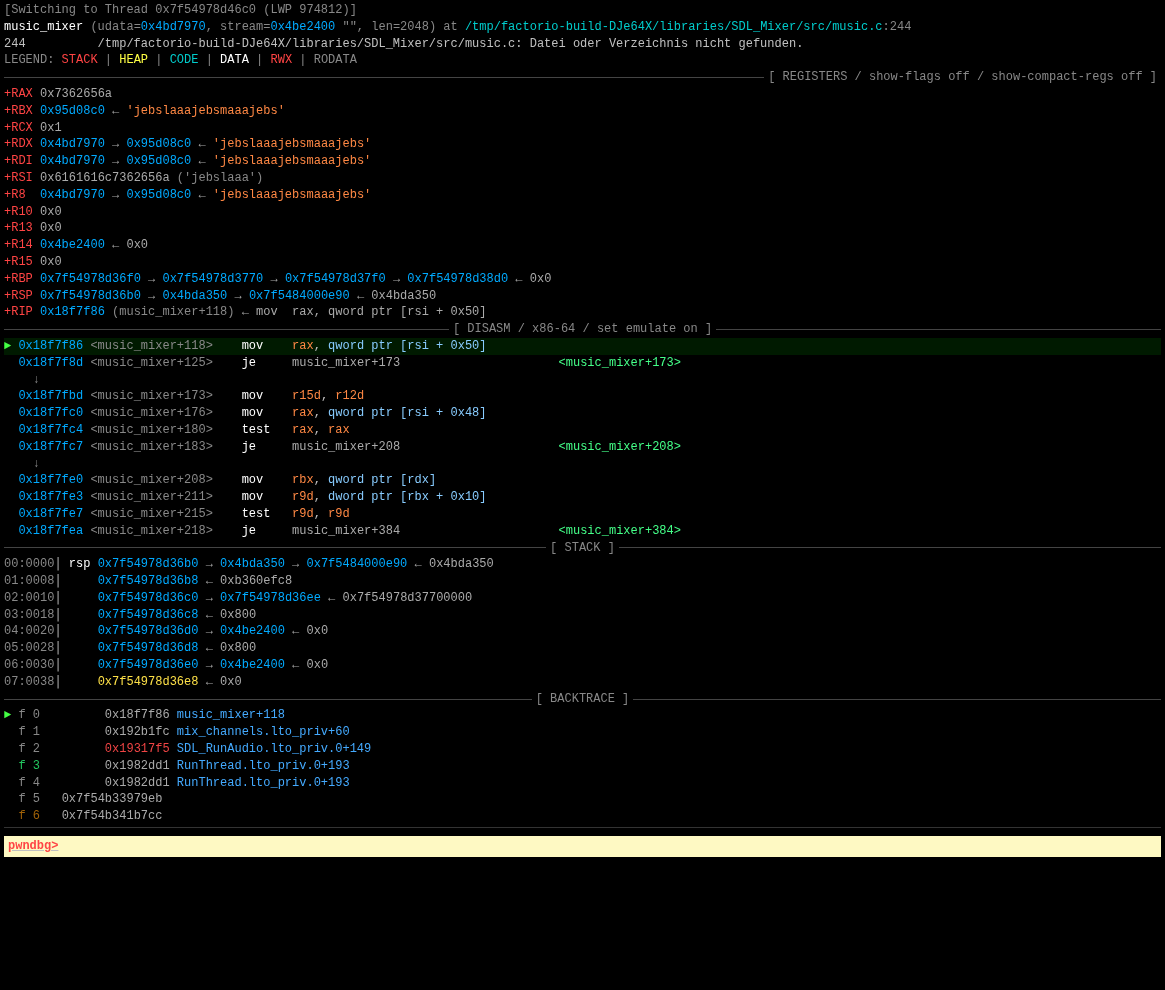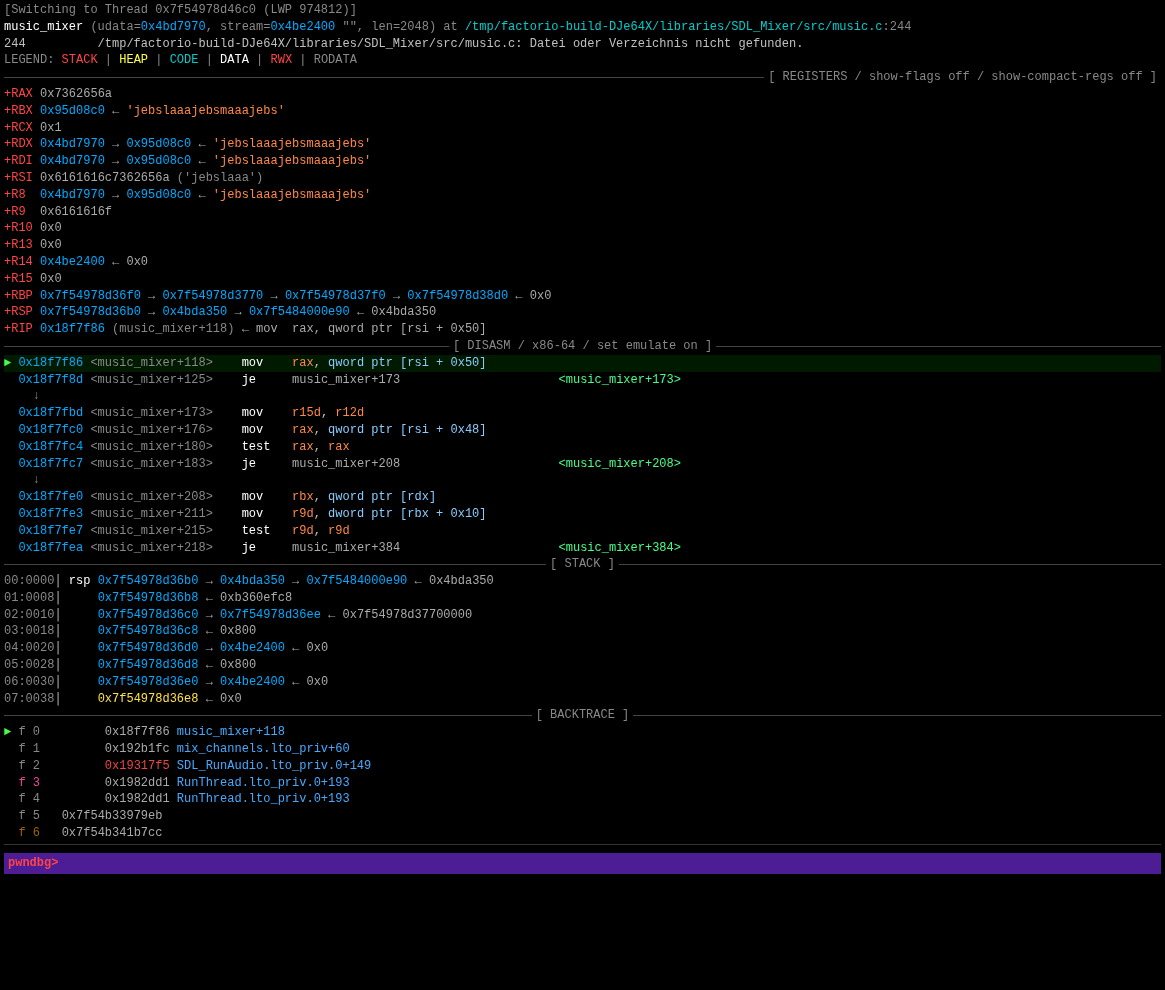--- a/index.html
+++ b/index.html
@@ -55,21 +55,20 @@
     <span class="section-bar-text">[ REGISTERS / show-flags off / show-compact-regs off ]</span>
   </div>
 
   <span class="line"><span style="color:#ff4444">+RAX</span> <span style="color:#aaa">0x7362656a</span></span>
   <span class="line"><span style="color:#ff4444">+RBX</span> <span style="color:#00aaff">0x95d08c0</span><span style="color:#aaa"> ← </span><span style="color:#ff8844">'jebslaaajebsmaaajebs'</span></span>
   <span class="line"><span style="color:#ff4444">+RCX</span> <span style="color:#aaa">0x1</span></span>
   <span class="line"><span style="color:#ff4444">+RDX</span> <span style="color:#00aaff">0x4bd7970</span><span style="color:#aaa"> → </span><span style="color:#00aaff">0x95d08c0</span><span style="color:#aaa"> ← </span><span style="color:#ff8844">'jebslaaajebsmaaajebs'</span></span>
   <span class="line"><span style="color:#ff4444">+RDI</span> <span style="color:#00aaff">0x4bd7970</span><span style="color:#aaa"> → </span><span style="color:#00aaff">0x95d08c0</span><span style="color:#aaa"> ← </span><span style="color:#ff8844">'jebslaaajebsmaaajebs'</span></span>
   <span class="line"><span style="color:#ff4444">+RSI</span> <span style="color:#aaa">0x6161616c7362656a </span><span style="color:#888">('jebslaaa')</span></span>
   <span class="line"><span style="color:#ff4444">+R8 </span> <span style="color:#00aaff">0x4bd7970</span><span style="color:#aaa"> → </span><span style="color:#00aaff">0x95d08c0</span><span style="color:#aaa"> ← </span><span style="color:#ff8844">'jebslaaajebsmaaajebs'</span></span>
-  <span class="line"><span style="color:#ff4444">+R9 </span> <span style="color:#aaa">0x6161616f</span></span>
   <span class="line"><span style="color:#ff4444">+R10</span> <span style="color:#aaa">0x0</span></span>
   <span class="line"><span style="color:#ff4444">+R13</span> <span style="color:#aaa">0x0</span></span>
   <span class="line"><span style="color:#ff4444">+R14</span> <span style="color:#00aaff">0x4be2400</span><span style="color:#aaa"> ← </span><span style="color:#aaa">0x0</span></span>
   <span class="line"><span style="color:#ff4444">+R15</span> <span style="color:#aaa">0x0</span></span>
   <span class="line"><span style="color:#ff4444">+RBP</span> <span style="color:#00aaff">0x7f54978d36f0</span><span style="color:#aaa"> → </span><span style="color:#00aaff">0x7f54978d3770</span><span style="color:#aaa"> → </span><span style="color:#00aaff">0x7f54978d37f0</span><span style="color:#aaa"> → </span><span style="color:#00aaff">0x7f54978d38d0</span><span style="color:#aaa"> ← </span><span style="color:#aaa">0x0</span></span>
   <span class="line"><span style="color:#ff4444">+RSP</span> <span style="color:#00aaff">0x7f54978d36b0</span><span style="color:#aaa"> → </span><span style="color:#00aaff">0x4bda350</span><span style="color:#aaa"> → </span><span style="color:#00aaff">0x7f5484000e90</span><span style="color:#aaa"> ← </span><span style="color:#aaa">0x4bda350</span></span>
   <span class="line"><span style="color:#ff4444">+RIP</span> <span style="color:#00aaff">0x18f7f86</span> <span style="color:#888">(music_mixer+118)</span><span style="color:#aaa"> ← mov  rax, qword ptr [rsi + 0x50]</span></span>
 
   <div class="section-bar">
     <div class="section-bar-line"></div>
@@ -107,25 +106,25 @@
 
   <div class="section-bar">
     <div class="section-bar-line"></div>
     <span class="section-bar-text">[ BACKTRACE ]</span>
     <div class="section-bar-line"></div>
   </div>
 
   <span class="line"><span style="color:#44ff44">►</span> <span style="color:#888">f 0</span>         <span style="color:#aaa">0x18f7f86</span> <span style="color:#44aaff">music_mixer+118</span></span>
   <span class="line">  <span style="color:#888">f 1</span>         <span style="color:#aaa">0x192b1fc</span> <span style="color:#44aaff">mix_channels.lto_priv+60</span></span>
   <span class="line">  <span style="color:#888">f 2</span>         <span style="color:#ef4444">0x19317f5</span> <span style="color:#44aaff">SDL_RunAudio.lto_priv.0+149</span></span>
-  <span class="line">  <span style="color:#ec4899">f 3</span>         <span style="color:#aaa">0x1982dd1</span> <span style="color:#44aaff">RunThread.lto_priv.0+193</span></span>
+  <span class="line">  <span style="color:#22c55e">f 3</span>         <span style="color:#aaa">0x1982dd1</span> <span style="color:#44aaff">RunThread.lto_priv.0+193</span></span>
   <span class="line">  <span style="color:#888">f 4</span>         <span style="color:#aaa">0x1982dd1</span> <span style="color:#44aaff">RunThread.lto_priv.0+193</span></span>
   <span class="line">  <span style="color:#888">f 5</span>   <span style="color:#aaa">0x7f54b33979eb</span></span>
   <span class="line">  <span style="color:#a16207">f 6</span>   <span style="color:#aaa">0x7f54b341b7cc</span></span>
 
   <div style="height:1px; background:#333; margin: 2px 0;"></div>
 
-  <div style="background:#4c1d95; padding: 2px 4px; margin-top: 8px;">
+  <div style="background:#fef9c3; padding: 2px 4px; margin-top: 8px; text-decoration: underline;">
     <span style="color:#ff4444; font-weight:bold;">pwndbg&gt;</span>
     <span style="color:#aaa;"> </span>
   </div>
 
 </div>
 
 </body></html>

